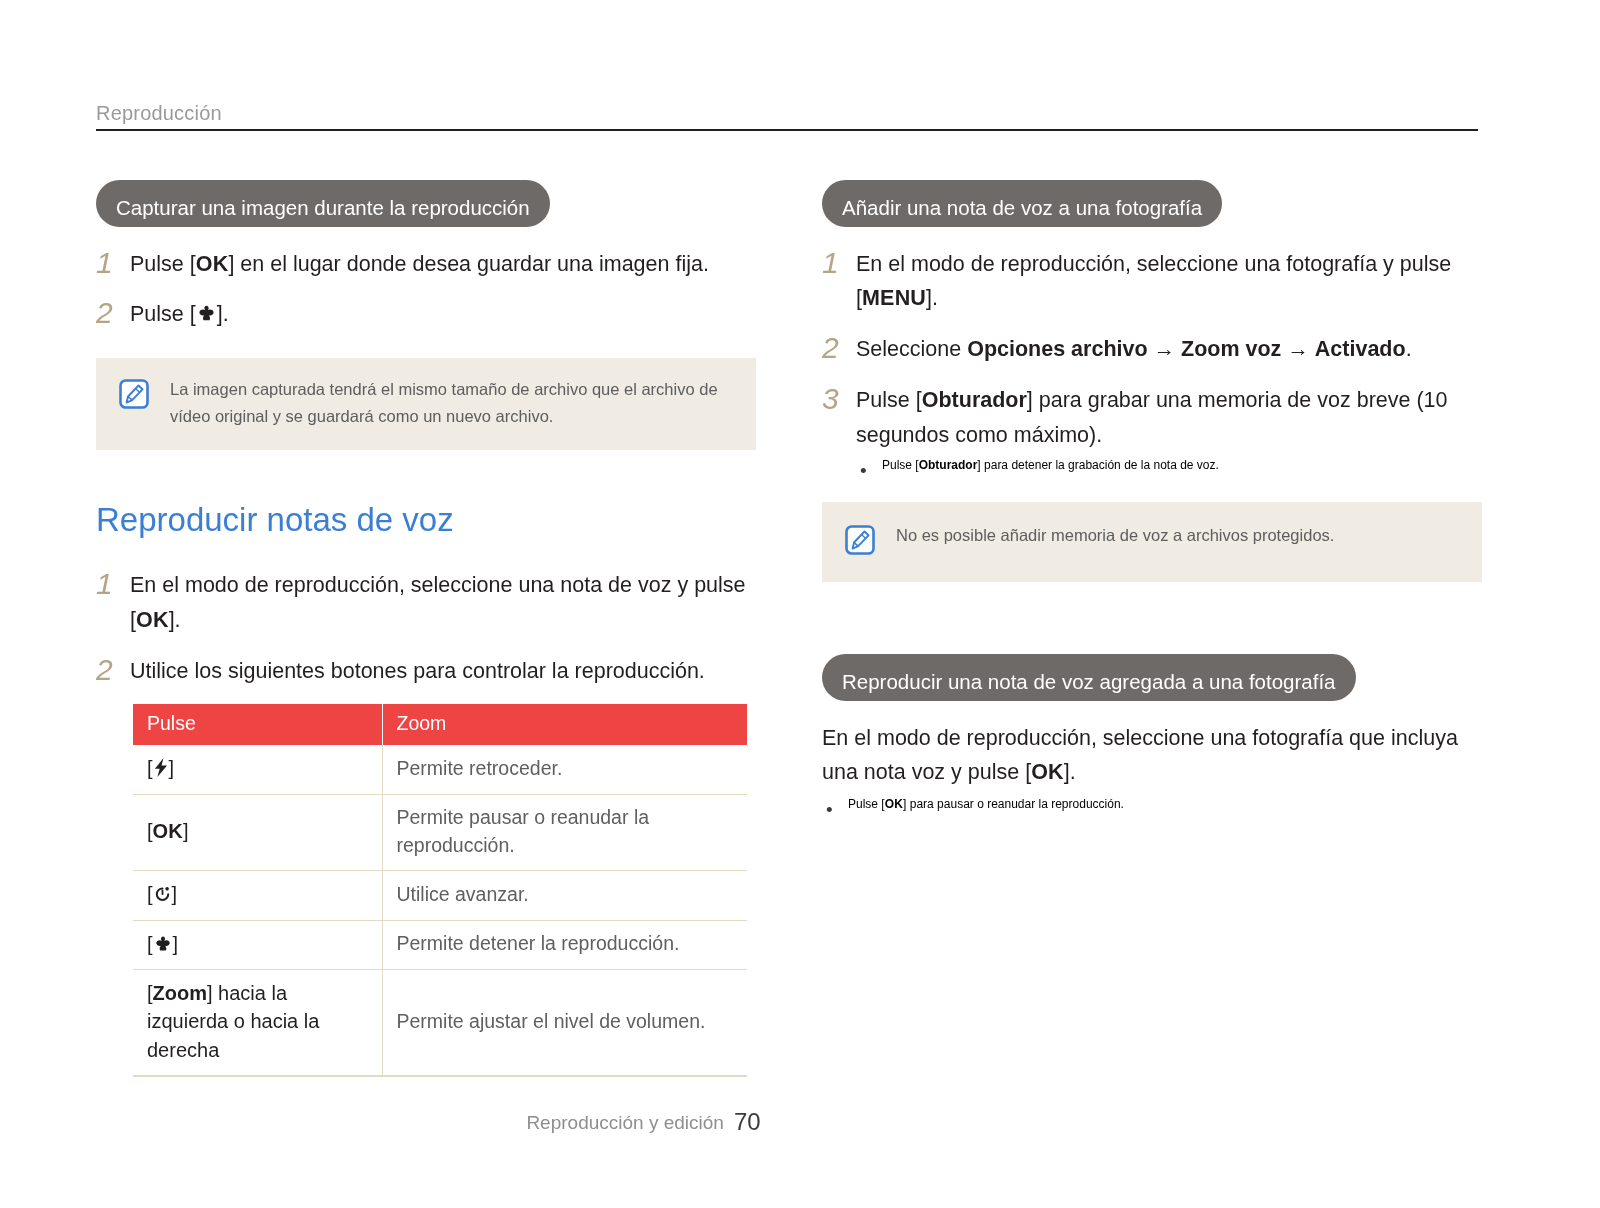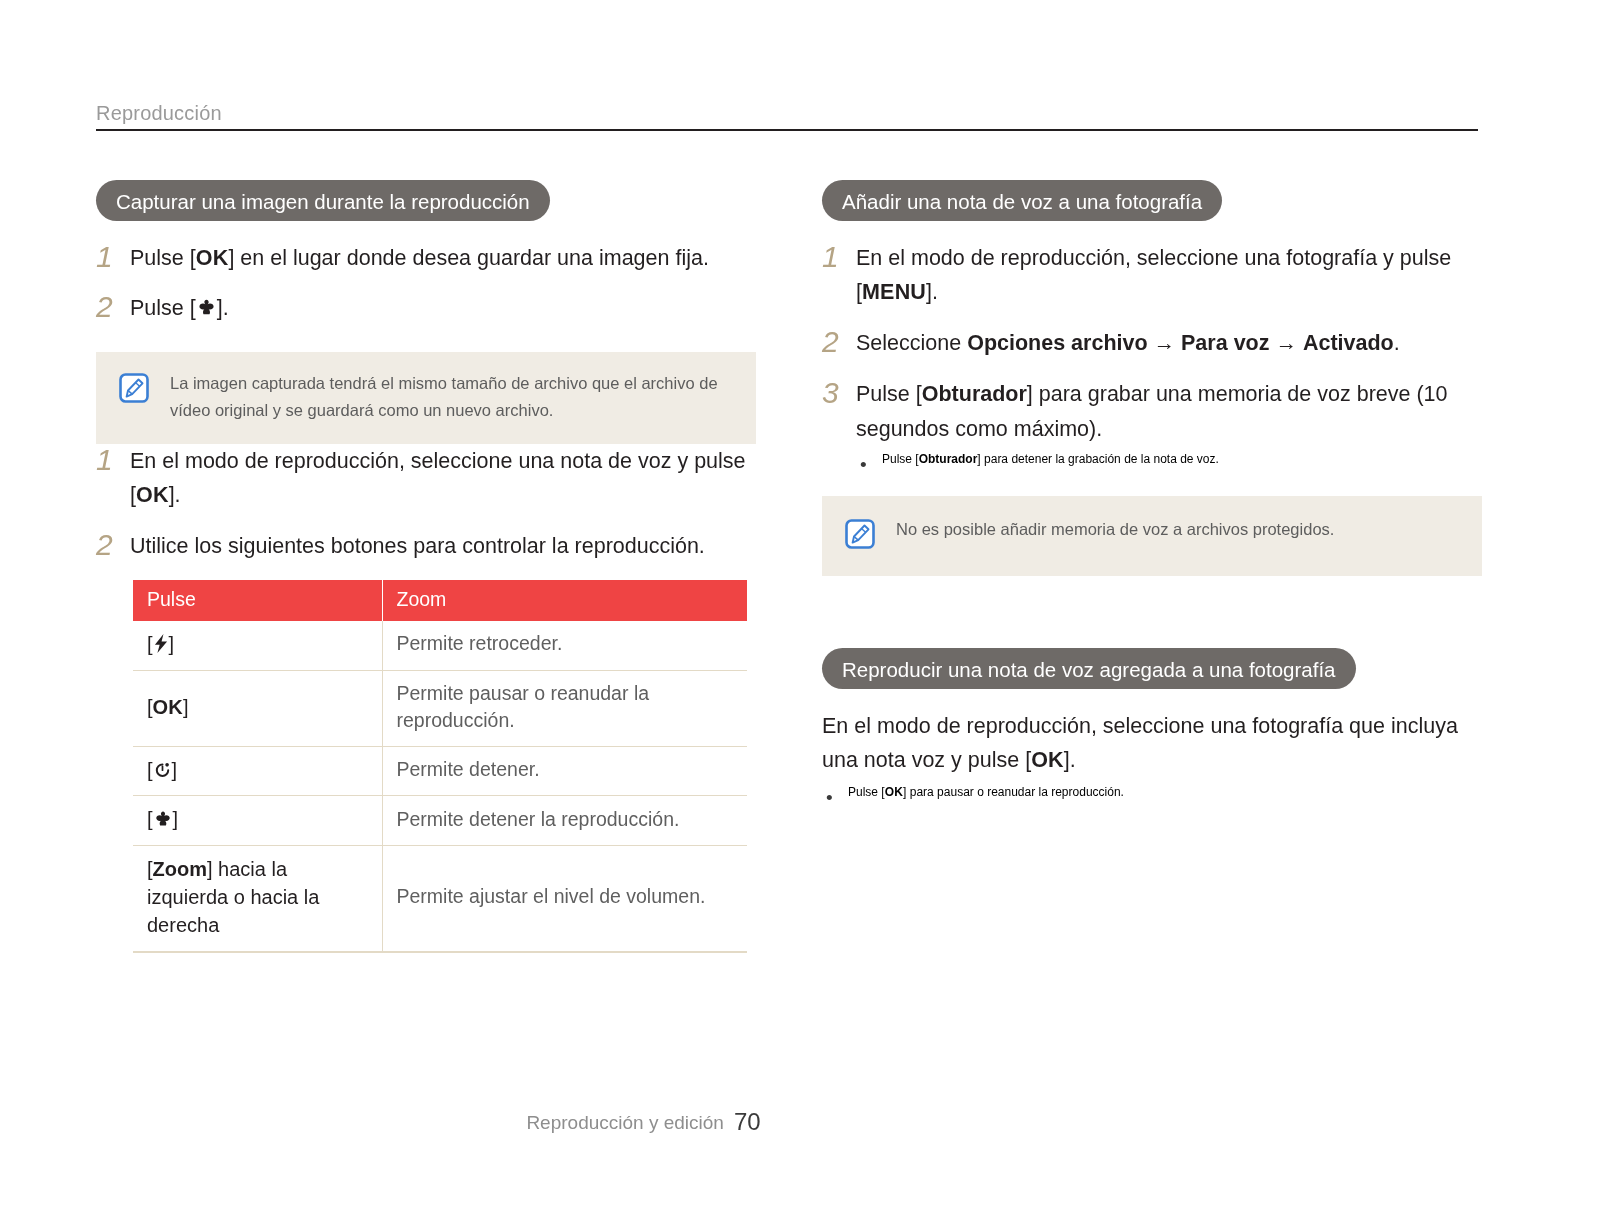--- a/index.html
+++ b/index.html
@@ -47,21 +47,21 @@
   }
   .col-left  { left: 96px; }
   .col-right { left: 822px; }
 
   
   .pill {
     display: inline-block;
     background: #6e6a67;
     color: #ffffff;
     border-radius: 999px;
-    padding: 10px 20px 7px 20px;
+    padding: 16px 20px 7px 20px;
     font-size: 20.5px;
     line-height: 1.15;
     white-space: nowrap;
     margin-bottom: 20px;
   }
 
   
   .section-title {
     color: #3b7fd4;
     font-size: 33px;
@@ -241,20 +241,21 @@
           <rect x="2.5" y="2.5" width="27" height="27" rx="5" ry="5" fill="#ffffff" stroke="#3b7fd4" stroke-width="2.6"></rect>
           <path d="M20.5 7.5 L10 18.5 L8.6 24.6 L14.2 22.2 L24.5 11.3 Z" fill="none" stroke="#3b7fd4" stroke-width="1.9" stroke-linejoin="round"></path>
           <path d="M10 18.5 L14.2 22.2" stroke="#3b7fd4" stroke-width="1.6"></path>
           <path d="M17.4 10.4 L21.6 14.2" stroke="#3b7fd4" stroke-width="1.4"></path>
         </svg>
       </div>
       <div class="note-text">La imagen capturada tendrá el mismo tamaño de archivo que el archivo de vídeo original y se guardará como un nuevo archivo.</div>
     </div>
 
     
+    <h2 class="section-title">Reproducir notas de voz</h2>
 
 
     
     <div class="step">
       <div class="step-num">1</div>
       <div class="step-body"><span>En el modo de reproducción, seleccione una nota de voz y pulse [</span><span class="key">OK</span><span>].</span></div>
     </div>
 
     
     <div class="step">
@@ -284,21 +285,21 @@
         <tr>
           <td class="col-key"><span>[</span><span class="key">OK</span><span>]</span></td>
           <td>Permite pausar o reanudar la reproducción.</td>
         </tr>
         <tr>
           <td class="col-key"><span>[</span><span class="gly"><svg width="19" height="19" viewBox="0 0 22 22">
                   <path d="M11 5.2 A6.6 6.6 0 1 0 17.6 11.8" fill="none" stroke="#231f20" stroke-width="2.3" stroke-linecap="round"></path>
                   <path d="M11 11.8 L11 7.4" stroke="#231f20" stroke-width="2" stroke-linecap="round"></path>
                   <circle cx="16.3" cy="5.6" r="2.1" fill="#231f20"></circle>
                 </svg></span><span>]</span></td>
-          <td>Permite detener.</td>
+          <td>Utilice avanzar.</td>
         </tr>
         <tr>
           <td class="col-key"><span>[</span><span class="gly"><svg width="20" height="19" viewBox="0 0 24 24">
                   <path fill="#231f20" d="M12 3.2c1.5 0 2.6 1.3 2.6 2.9 0 1.1-.5 2-1.2 2.5.8-.5 1.8-.8 2.8-.8 2.4 0 4.3 1.6 4.3 3.6 0 2-1.9 3.6-4.3 3.6-.6 0-1.2-.1-1.7-.3 1 .9 1.7 2.2 1.7 3.7 0 .9-.2 1.7-.6 2.4h-7.2c-.4-.7-.6-1.5-.6-2.4 0-1.5.6-2.8 1.7-3.7-.5.2-1.1.3-1.7.3-2.4 0-4.3-1.6-4.3-3.6 0-2 1.9-3.6 4.3-3.6 1 0 2 .3 2.8.8-.7-.5-1.2-1.4-1.2-2.5 0-1.6 1.2-2.9 2.6-2.9z"></path>
                 </svg></span><span>]</span></td>
           <td>Permite detener la reproducción.</td>
         </tr>
         <tr>
           <td class="col-key"><span>[</span><span class="bold">Zoom</span><span>] hacia la izquierda o hacia la derecha</span></td>
           <td>Permite ajustar el nivel de volumen.</td>
@@ -313,21 +314,21 @@
 
     
     <div class="step">
       <div class="step-num">1</div>
       <div class="step-body"><span>En el modo de reproducción, seleccione una fotografía y pulse [</span><span class="key">MENU</span><span>].</span></div>
     </div>
 
     
     <div class="step">
       <div class="step-num">2</div>
-      <div class="step-body"><span>Seleccione </span><span class="bold">Opciones archivo</span><span> → </span><span class="bold">Para voz</span><span> → </span><span class="bold">Activado</span><span>.</span></div>
+      <div class="step-body"><span>Seleccione </span><span class="bold">Opciones archivo</span><span> → </span><span class="bold">Zoom voz</span><span> → </span><span class="bold">Activado</span><span>.</span></div>
     </div>
 
     
     <div class="step">
       <div class="step-num">3</div>
       <div class="step-body"><span>Pulse [</span><span class="bold">Obturador</span><span>] para grabar una memoria de voz breve (10 segundos como máximo).</span>
         <ul class="sub-bullets">
           <li class="sub-bullet"><span>Pulse [</span><span class="bold">Obturador</span><span>] para detener la grabación de la nota de voz.</span></li>
         </ul>
       </div>

